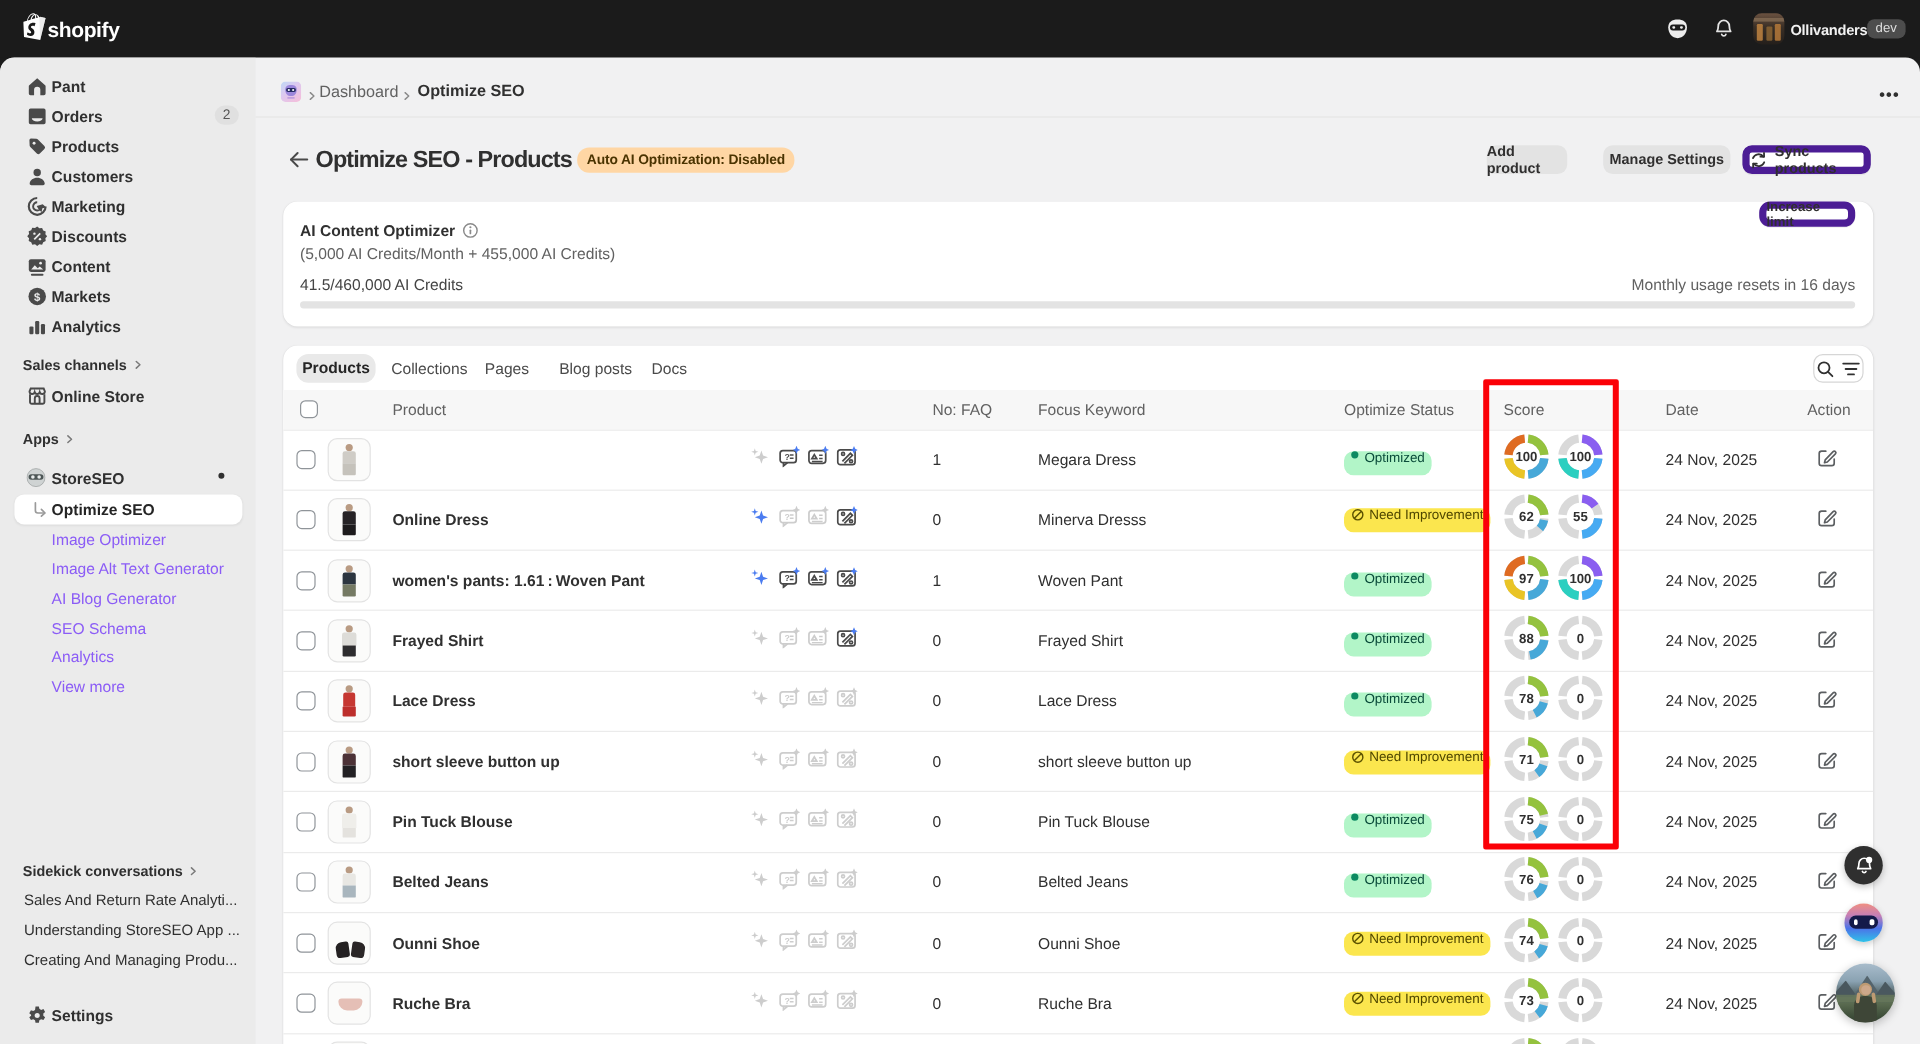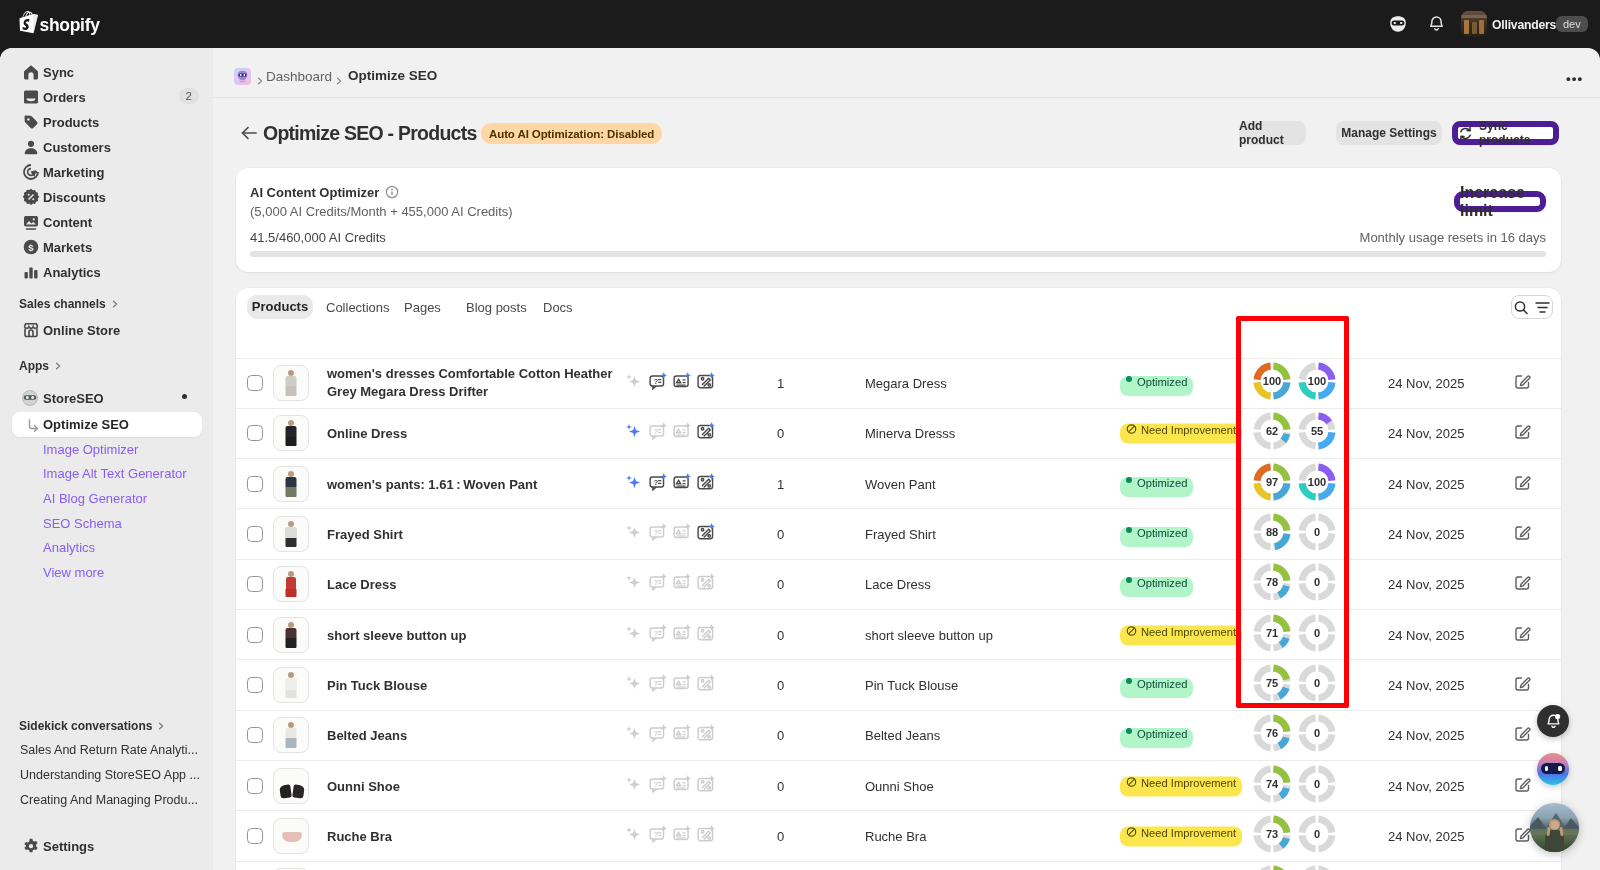--- a/index.html
+++ b/index.html
@@ -62,21 +62,21 @@
     </span>
   <span class="abs" style="left:1492px;top:17.5px;font-size:12.2px;font-weight:600;color:#f1f1f1;letter-spacing:-0.2px">Ollivanders</span>
   <span class="abs" style="left:1556px;top:15.5px;background:#4d4d4d;border-radius:6px;padding:2px 7px;font-size:11px;color:#dedede">dev</span>
 </div>
 <div id="frame">
 <div id="sidebar">
   <div class="nitem" style="top:12px">
         <span class="nic"><svg width="18" height="18" viewBox="0 0 18 18">
             <path d="M9 2.2 L15.6 8 a1 1 0 0 1 .4 .9 V15 a1.4 1.4 0 0 1 -1.4 1.4 H11.6 V11.8 a2.6 2.6 0 0 0 -5.2 0 V16.4 H3.4 A1.4 1.4 0 0 1 2 15 V8.9 a1 1 0 0 1 .4 -.9 Z" fill="#4a4a4a"></path>
           </svg></span>
-        <span class="nlabel">Sync</span>
+        <span class="nlabel">Pant</span>
       </div>
       <div class="nitem" style="top:37px">
         <span class="nic"><svg width="18" height="18" viewBox="0 0 18 18">
             <path d="M3.5 2.5 h11 a1.5 1.5 0 0 1 1.5 1.5 v10 a1.5 1.5 0 0 1 -1.5 1.5 h-11 A1.5 1.5 0 0 1 2 14 V4 a1.5 1.5 0 0 1 1.5 -1.5 Z M4.5 10.5 a4.5 2.8 0 0 0 9 0 Z" fill="#4a4a4a" fill-rule="evenodd"></path>
           </svg></span>
         <span class="nlabel">Orders</span>
         <span class="badge2">2</span>
       </div>
       <div class="nitem" style="top:62px">
         <span class="nic"><svg width="18" height="18" viewBox="0 0 18 18">
@@ -246,50 +246,59 @@
   <div class="card" style="left:23px;top:120px;width:1325px;height:104px">
     <span class="abs" style="left:14px;top:17px;font-size:13px;font-weight:700;color:#303030">AI Content Optimizer<svg width="14" height="14" viewBox="0 0 14 14" style="vertical-align:-2px;margin-left:6px">
             <circle cx="7" cy="7" r="5.6" fill="none" stroke="#8a8a8a" stroke-width="1.2"></circle>
             <circle cx="7" cy="4.4" r="0.9" fill="#8a8a8a"></circle>
             <rect x="6.3" y="6.2" width="1.4" height="4" rx="0.7" fill="#8a8a8a"></rect>
           </svg></span>
     <span class="abs" style="left:14px;top:35.5px;font-size:13px;color:#616161">(5,000 AI Credits/Month + 455,000 AI Credits)</span>
     <span class="abs" style="left:14px;top:61.5px;font-size:13px;color:#444">41.5/460,000 AI Credits</span>
     <span class="abs" style="right:15px;top:61.5px;font-size:13px;color:#616161">Monthly usage resets in 16 days</span>
     <div class="abs" style="left:14px;top:83px;width:1296px;height:6px;background:#e3e3e3;border-radius:3px"></div>
-    <div class="btn white" style="right:15px;top:23px;width:92px;height:21px;font-size:16px;border-radius:9px">Increase limit</div>
+    <div class="btn white" style="right:15px;top:0;width:80px;height:21px;font-size:11px;border-radius:9px">Increase limit</div>
   </div>
 
   <div class="card" style="left:23px;top:240px;width:1325px;height:582px;border-radius:12px 12px 0 0;overflow:hidden">
     <div class="abs" style="left:11px;top:6.5px;width:66px;height:24px;background:#e9e9e9;border-radius:10px;font-size:13px;font-weight:700;color:#252525;display:flex;align-items:center;justify-content:center">Products</div>
     <span class="tabt" style="left:90px">Collections</span>
     <span class="tabt" style="left:168px">Pages</span>
     <span class="tabt" style="left:230px">Blog posts</span>
     <span class="tabt" style="left:307px">Docs</span>
     <div class="abs" style="right:8px;top:7px;width:42px;height:24px;border:1px solid #d6d6d6;border-radius:8px;background:#fff;display:flex;align-items:center;justify-content:center">
           <svg width="38" height="17" viewBox="0 0 38 17">
             <g fill="none" stroke="#303030" stroke-width="1.5" stroke-linecap="round">
               <circle cx="7" cy="7.5" r="4.6"></circle>
               <path d="M10.6 11.1 L14 14.5"></path>
               <path d="M23 4 H36"></path>
               <path d="M25 8.5 H34"></path>
               <path d="M27 13 H32"></path>
             </g>
           </svg>
         </div>
+    <div class="abs" style="left:0;top:37px;width:1325px;height:32.5px;background:#f7f7f7">
+      <span class="cb" style="left:14px;width:15px;height:15px"></span>
+      <span class="hlabel" style="left:91px">Product</span>
+      <span class="hlabel" style="left:541px">No: FAQ</span>
+      <span class="hlabel" style="left:629px">Focus Keyword</span>
+      <span class="hlabel" style="left:884px">Optimize Status</span>
+      <span class="hlabel" style="left:1017px">Score</span>
+      <span class="hlabel" style="left:1152px">Date</span>
+      <span class="hlabel" style="left:1270px">Action</span>
+    </div>
     <div id="tbody" style="position:absolute;left:0;top:0;width:1325px;height:582px">
 
 <div class="row" style="top:69.5px;height:50.3px">
   <span class="cb" style="left:11px"></span>
   <div class="thumb" style="left:37px">
               <div style="position:absolute;left:50%;top:4px;transform:translateX(-50%);width:6px;height:6px;border-radius:50%;background:#b99b83"></div>
               <div style="position:absolute;left:50%;top:10px;transform:translateX(-50%);width:11px;height:10px;border-radius:2px 2px 0 0;background:#cfccc6"></div>
               <div style="position:absolute;left:50%;top:20px;transform:translateX(-50%);width:11px;height:10px;border-radius:0 0 1px 1px;background:#c5c2bb"></div>
             </div>
-  <div class="pname" style="line-height:18.2px;white-space:nowrap;">women's dresses Comfortable Cotton Heather<br>Grey Megara Dress Drifter</div>
   <div class="icons">
               <span style="display:inline-block;width:24px;vertical-align:middle"><svg width="16" height="16" viewBox="0 0 16 16">
                   <path d="M9.5 3 L10.9 7.1 L15 8.5 L10.9 9.9 L9.5 14 L8.1 9.9 L4 8.5 L8.1 7.1 Z" fill="#cdcdcd"></path>
                   <path d="M4 1 L4.7 3.3 L7 4 L4.7 4.7 L4 7 L3.3 4.7 L1 4 L3.3 3.3 Z" fill="#cdcdcd"></path>
                 </svg></span>
               <span style="display:inline-block;width:24px;vertical-align:middle"><svg width="19" height="18" viewBox="0 0 17 16">
                   <g stroke="#4a4a4a" fill="none" stroke-width="1.3">
                     <rect x="1" y="3.5" width="12" height="9" rx="2"></rect>
                     <path d="M3.5 12.5 L3.5 15 L6.5 12.5"></path>
                   </g>

